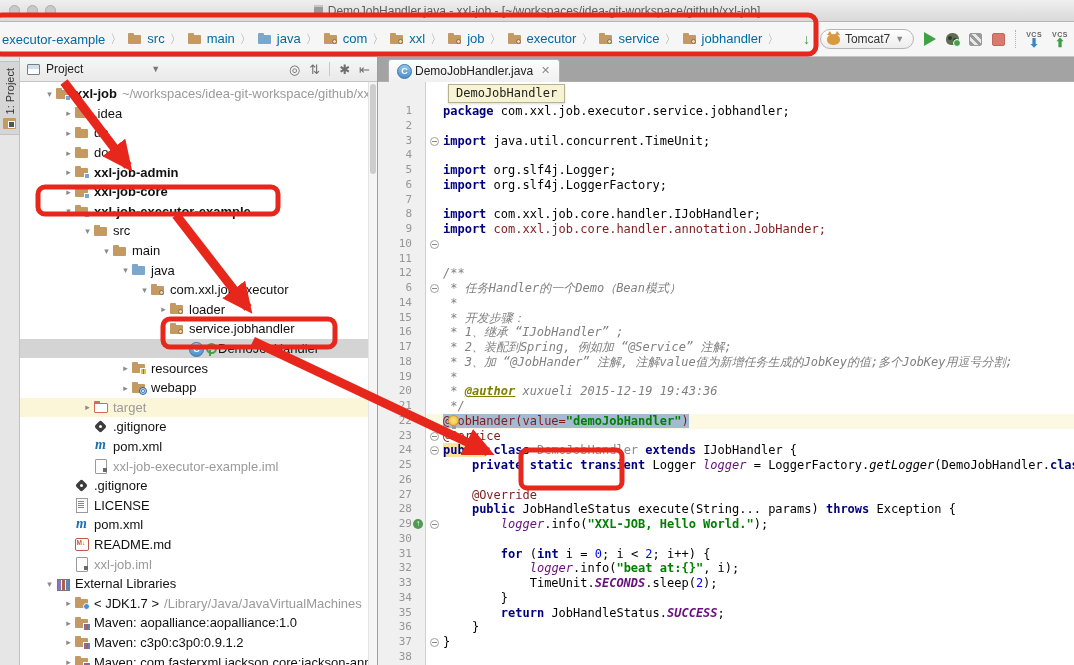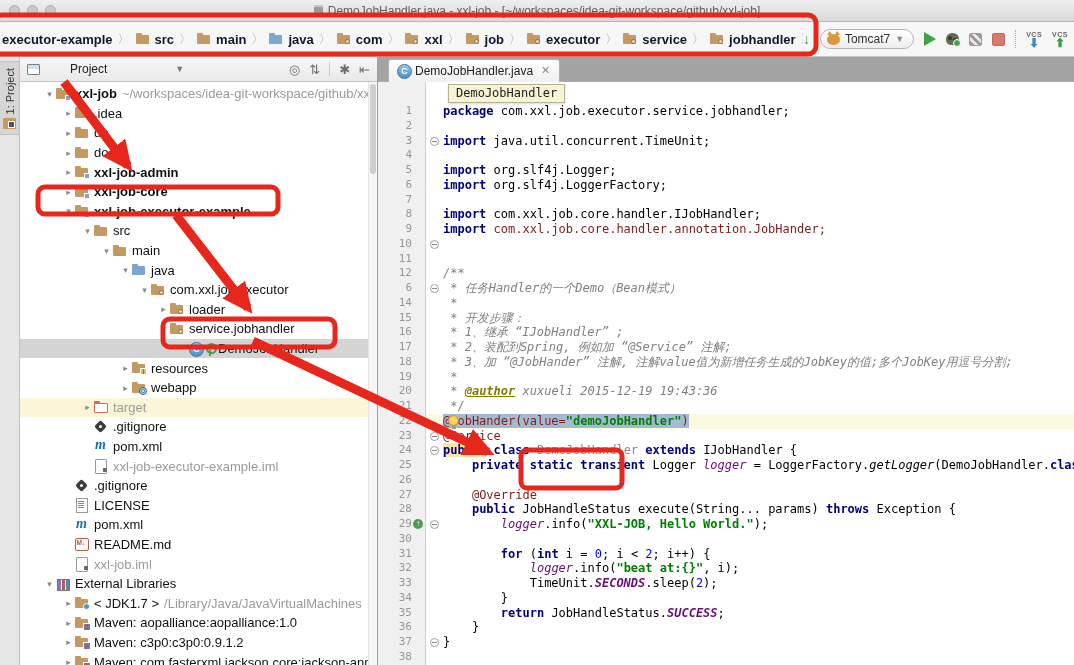--- a/index.html
+++ b/index.html
@@ -10,21 +10,21 @@
   
   .titlebar { height:22px; background:linear-gradient(#efefef,#d9d9d9); border-bottom:1px solid #b6b6b6; display:flex; align-items:center; position:relative; }
   .lights { display:flex; gap:7px; padding-left:9px; }
   .light { width:11px; height:11px; border-radius:50%; background:#c9c9c9; border:1px solid #adadad; }
   .wtitle { position:absolute; left:0; right:0; text-align:center; color:#5d5d5d; font-size:12px; white-space:nowrap; }
   .doc-ico { display:inline-block; width:9px; height:11px; background:#9a9a9a; border-radius:1px; margin-right:5px; vertical-align:-1px; box-shadow:inset 0 2px 0 #c7c7c7; }
 
   
   .crumbbar { height:35px; background:#f6f6f6; border-bottom:1px solid #c6c6c6; display:flex; align-items:center; padding:0 4px 0 2px; position:relative; }
   .crumbs { display:flex; align-items:center; white-space:nowrap; overflow:hidden; }
-  .crumb { display:flex; align-items:center; gap:4px; font-size:13px; font-weight:bold; color:#0f172a; cursor:default; }
+  .crumb { display:flex; gap:4px; font-size:13px; font-weight:normal; color:#0369a1; cursor:default; }
   .chev { color:#9a9a9a; font-size:12px; margin:0 5px; font-weight:normal; }
   .run-controls { margin-left:auto; display:flex; align-items:center; gap:10px; padding-right:2px; flex:none; }
   .upd-arrow { color:#3f9e44; font-weight:bold; font-size:14px; }
   .runcombo { display:flex; align-items:center; gap:5px; background:linear-gradient(#ffffff,#ececec); border:1px solid #b4b4b4; border-radius:12px; padding:2px 9px 2px 6px; font-size:12px; color:#333; }
   .combo-arrow { color:#888; font-size:9px; }
   .play { width:0; height:0; border-left:12px solid #3fa244; border-top:7px solid transparent; border-bottom:7px solid transparent; }
   .bug { width:13px; height:12px; background:#5d6e52; border-radius:6px 6px 5px 5px; position:relative; }
   .bug::before { content:""; position:absolute; width:4px; height:4px; background:#2d3a28; border-radius:50%; left:2px; top:3px; box-shadow:5px 2px 0 #2d3a28; }
   .bug::after { content:""; position:absolute; right:-2px; bottom:-2px; width:6px; height:6px; background:#46a24a; border-radius:50%; border:1px solid #fff; }
   .coverage { width:13px; height:13px; background:
@@ -43,21 +43,21 @@
   .strip { width:20px; background:#e6e6e6; border-right:1px solid #c2c2c2; flex:none; }
   .strip-tab { margin-top:4px; padding:6px 0 5px 0; background:#d6d6d6; border-top:1px solid #c2c2c2; border-bottom:1px solid #c2c2c2; display:flex; flex-direction:column; align-items:center; gap:4px; cursor:default; }
   .strip-label { writing-mode:vertical-rl; transform:rotate(180deg); font-size:11px; color:#333; }
   .strip-ico { width:13px; height:11px; background:#c49a62; border-radius:1px; position:relative; }
   .strip-ico::after { content:""; position:absolute; right:1px; bottom:1px; width:5px; height:5px; background:#555; border:1px solid #fff; }
 
   
   .project { width:358px; flex:none; border-right:1px solid #9f9f9f; display:flex; flex-direction:column; background:#fff; }
   .phead { height:25px; flex:none; background:linear-gradient(#f7f7f7,#e9e9e9); border-bottom:1px solid #c6c6c6; display:flex; align-items:center; padding:0 7px; color:#333; }
   .phead .pico { width:13px; height:11px; border:1px solid #7d7d7d; border-radius:1px; margin-right:6px; background:linear-gradient(#cfe0ef 40%,#fff 40%); }
-  .phead .ptitle { font-size:12px; color:#222;margin-left:24px; }
+  .phead .ptitle { font-size:12px; color:#222; }
   .phead .pdrop { color:#777; font-size:9px; margin-left:68px; }
   .phead-icons { margin-left:auto; display:flex; align-items:center; gap:9px; color:#6e6e6e; font-size:13px; }
   .phead-icons .hsep { width:1px; height:14px; background:#c9c9c9; }
   .phico { cursor:default; }
 
   .tree { flex:1; position:relative; overflow:hidden; padding-top:2px; background:#fff; }
   .trow { height:19.6px; display:flex; align-items:center; white-space:nowrap; font-size:13px; color:#111; position:relative; cursor:default; }
   .trow.sel { background:#d4d4d4; }
   .trow.hl { background:#fbf6d8; }
   .trow .tw { width:11px; flex:none; font-size:9px; color:#8a8a8a; text-align:center; }

